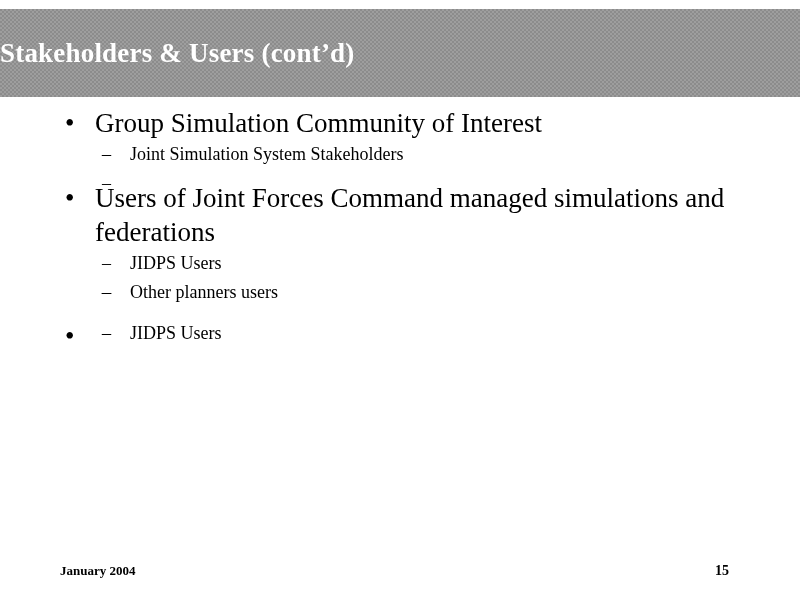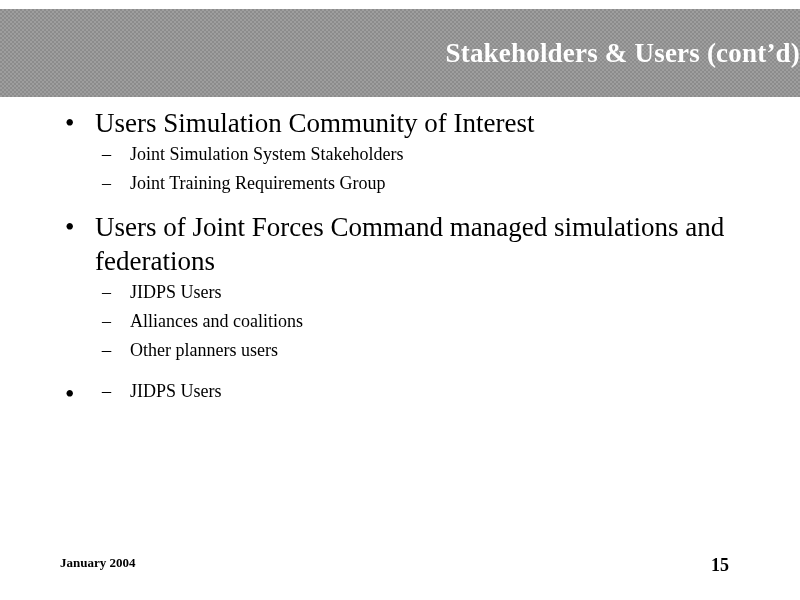--- a/index.html
+++ b/index.html
@@ -28,21 +28,21 @@
     background-color: #8c8c8c;
     background-image:
       linear-gradient(45deg, rgba(255,255,255,0.16) 25%, transparent 25%,
                       transparent 75%, rgba(255,255,255,0.16) 75%),
       linear-gradient(45deg, rgba(255,255,255,0.16) 25%, transparent 25%,
                       transparent 75%, rgba(255,255,255,0.16) 75%);
     background-size: 4px 4px;
     background-position: 0 0, 2px 2px;
     display: flex;
     align-items: center;
-    justify-content: flex-end;
+    justify-content: flex-start;
   }
   #title-text {
     color: #ffffff;
     font-size: 27px;
     font-weight: bold;
     letter-spacing: 0.2px;
     line-height: 1;
     white-space: nowrap;
     text-align: center;
   }
@@ -95,81 +95,79 @@
   }
 
   .group.g1 { margin-top: 6px; }
   .group.g2 { margin-top: 12px; }
   .group.g3 { margin-top: 12px; }
 
   
   #footer {
     position: absolute;
     left: 0;
-    bottom: 12px;
+    bottom: 4px;
     width: 794px;
     height: 42px;
   }
   #footer-date {
     position: absolute;
     left: 60px;
     top: 9px;
     font-size: 13px;
     font-weight: bold;
   }
   #footer-page {
     position: absolute;
     right: 65px;
     top: 9px;
-    font-size: 18px;
+    font-size: 14px;
     font-weight: bold;
     text-align: left;
   }
 </style>
 </head>
 <body>
 
 <div id="slide">
 
   <div id="title-banner">
     <div id="title-text">Stakeholders &amp; Users (cont’d)</div>
   </div>
 
   <div id="body-content">
 
     <div class="group g1">
       <div class="l1">
         <span class="marker">•</span>
-        <span>Users Simulation Community of Interest</span>
+        <span>Group Simulation Community of Interest</span>
       </div>
       <div class="l2">
         <span class="marker">–</span>
       </div>
       <div class="l2">
         <span class="marker">–</span>
         <span>Joint Simulation System Stakeholders</span>
       </div>
       <div class="l2">
         <span class="marker">–</span>
-        <span>Joint Training Requirements Group</span>
       </div>
     </div>
 
     <div class="group g2">
       <div class="l1">
         <span class="marker">•</span>
         <span>Users of Joint Forces Command managed simulations and federations</span>
       </div>
       <div class="l2">
         <span class="marker">–</span>
         <span>JIDPS Users</span>
       </div>
       <div class="l2">
         <span class="marker">–</span>
-        <span>Alliances and coalitions</span>
       </div>
       <div class="l2">
         <span class="marker">–</span>
       </div>
       <div class="l2">
         <span class="marker">–</span>
       </div>
       <div class="l2">
         <span class="marker">–</span>
         <span>Other planners users</span>

